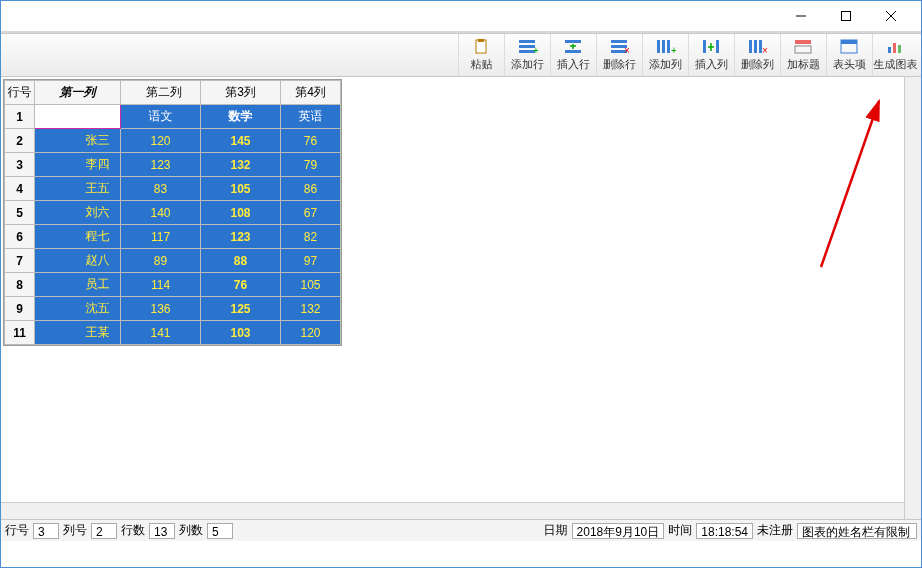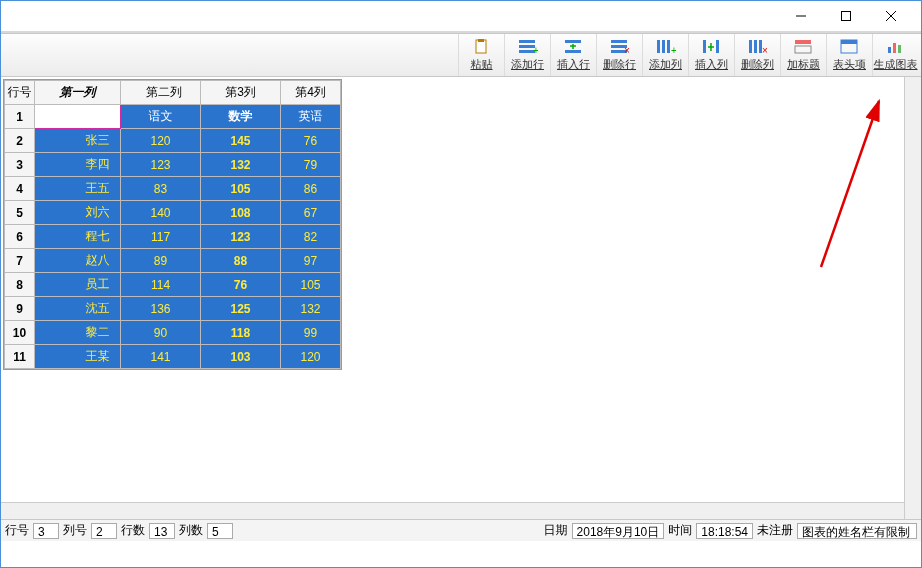--- a/index.html
+++ b/index.html
@@ -6,21 +6,21 @@
 body { font-family: "Microsoft YaHei", SimSun, sans-serif; font-size: 12px; background: #fff; width: 922px; height: 568px; overflow: hidden; position: relative; border: 1px solid #4a90d9; }
 .titlebar { height: 30px; background: #fff; display: flex; align-items: center; padding: 0 8px; justify-content: space-between; }
 .titlebar .spacer { flex: 1; }
 .win-controls { display: flex; gap: 0; }
 .win-btn { width: 45px; height: 28px; display: flex; align-items: center; justify-content: center; cursor: default; }
 .win-btn svg { display: block; }
 .hr1 { height: 2px; background: #d8d8d8; }
 .toolbar { height: 44px; border-top: 1px solid #c8c8c8; border-bottom: 1px solid #c8c8c8; background: linear-gradient(#fdfdfd,#ececec); display: flex; justify-content: flex-end; align-items: stretch; padding-right: 3px; overflow: hidden; }
 .tool { width: 46px; display: flex; flex-direction: column; align-items: center; justify-content: center; border-left: 1px solid #dcdcdc; cursor: default; font-size: 11px; color: #333; }
 .tool .ticon { width: 20px; height: 16px; margin-bottom: 2px; }
-.tool span { white-space: nowrap; text-decoration: underline; }
+.tool span { white-space: nowrap; }
 .workspace { position: relative; height: 442px; background: #fff; overflow: hidden; }
 .sheet { position: absolute; left: 2px; top: 2px; border: 1px solid #999; background: #fff; }
 .title-area { text-align: center; font-weight: bold; font-size: 18px; font-style: italic; padding: 10px 0; border-bottom: 1px solid #bbb; font-family: KaiTi, SimSun, serif; }
 table { border-collapse: collapse; }
 th, td { border: 1px solid #bbb; text-align: center; font-size: 12px; height: 24px; }
 thead th { background: #f5f5f5; font-weight: normal; padding: 3px 0; }
 thead th.sel { font-weight: bold; font-style: italic; margin-top: 28px; }
 tbody td.rn { background: #f5f5f5; width: 30px; color: #000; font-weight: bold; }
 tbody tr td.cell { background: #2a74cd; color: #ffeb3b; }
 tbody tr:first-child td.cell { color: #fff; }
@@ -219,27 +219,20 @@
             <td class="cell c4">105</td>
           </tr>
           <tr>
             <td class="rn">9</td>
             <td class="cell c1">沈五</td>
             <td class="cell c2">136</td>
             <td class="cell c3">125</td>
             <td class="cell c4">132</td>
           </tr>
           <tr>
-            <td class="rn">10</td>
-            <td class="cell c1">黎二</td>
-            <td class="cell c2">90</td>
-            <td class="cell c3">118</td>
-            <td class="cell c4">99</td>
-          </tr>
-          <tr>
             <td class="rn">11</td>
             <td class="cell c1">王某</td>
             <td class="cell c2">141</td>
             <td class="cell c3">103</td>
             <td class="cell c4">120</td>
           </tr>
         </tbody>
     </table>
   </div>
   <div class="scroll-v"></div>

